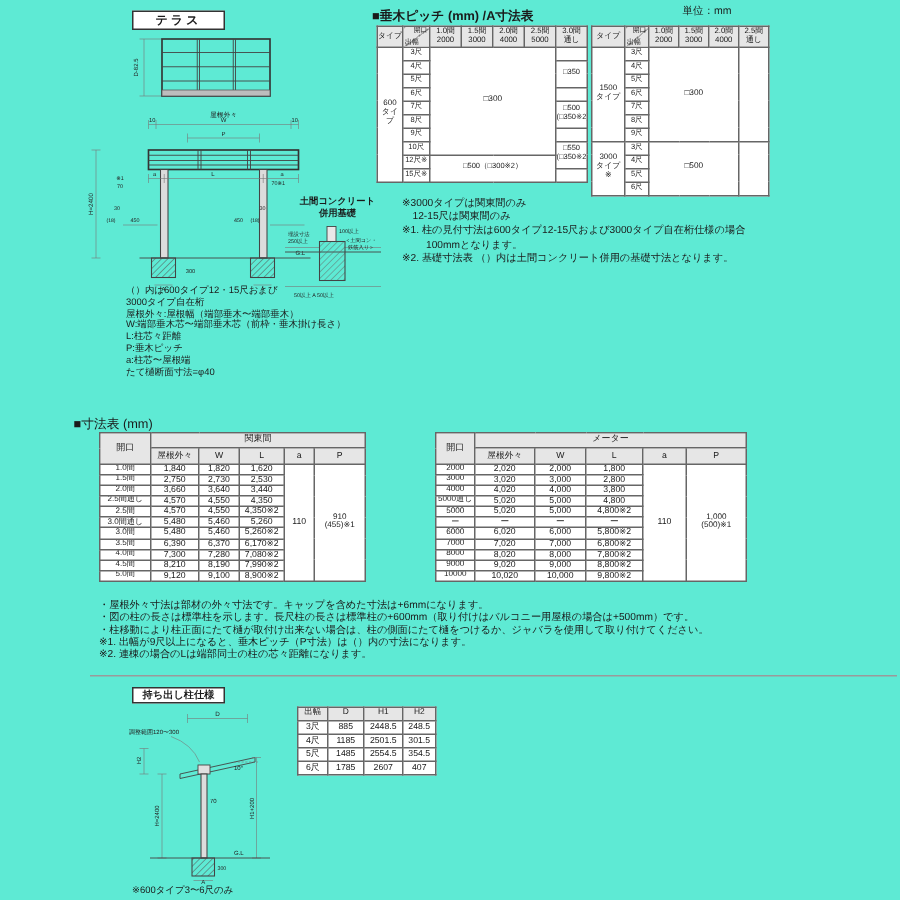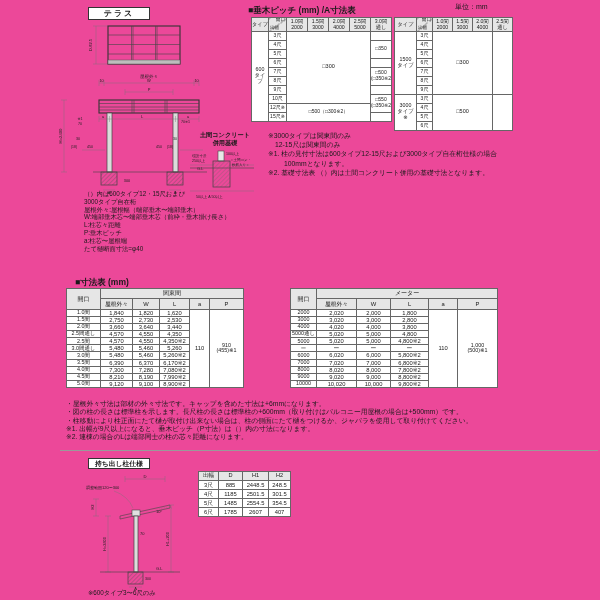--- a/index.html
+++ b/index.html
@@ -1,28 +1,28 @@
 <!DOCTYPE html>
 <html><head>
 <meta charset="utf-8">
 <style>
   *{margin:0;padding:0;box-sizing:border-box}
   html,body{width:600px;height:600px}
   body{background:#fff;font-family:"Liberation Sans","DejaVu Sans",sans-serif;color:#1a1a1a}
-  #page{position:relative;width:600px;height:600px;background:#ec4899;overflow:hidden}
+  #page{position:relative;width:600px;height:600px;background:#5eead4;overflow:hidden}
   .abs{position:absolute}
   .titlebox{position:absolute;border:1px solid #333;background:#fff;text-align:center;font-weight:bold}
   #terrace-title{left:88px;top:7px;width:62px;height:13px;font-size:8px;line-height:12px;letter-spacing:2px}
   #plan-svg{left:84px;top:22px}
   #elev-svg{left:55px;top:72px;overflow:visible}
   #doma-label{left:194px;top:131px;width:62px;text-align:center;font-size:6.2px;font-weight:bold;line-height:7.5px}
   #doma-svg{left:190px;top:149px;overflow:visible}
   #found-heading{left:248px;top:5px;font-size:8.5px;font-weight:bold}
   #unit-label{left:455px;top:2px;font-size:7px}
-  #dims-heading{left:75px;top:277px;font-size:8.5px;font-weight:bold}
+  #dims-heading{left:49px;top:277px;font-size:8.5px;font-weight:normal}
   table{border-collapse:collapse;table-layout:fixed;position:absolute;background:#fff}
   th,td{border:1px solid #666;text-align:center;vertical-align:middle;padding:0;overflow:hidden;white-space:nowrap;line-height:1.05}
   th{background:#e6e6e6;font-weight:normal}
   .pre{white-space:pre-line}
   
   .found th{height:13px;font-size:5.2px}
   .found th div{line-height:6.3px}
   .found td{height:9px;font-size:5.5px}
   .found td.rl{font-size:5px}
   .found td.typ{font-size:5.3px;line-height:1.1}

